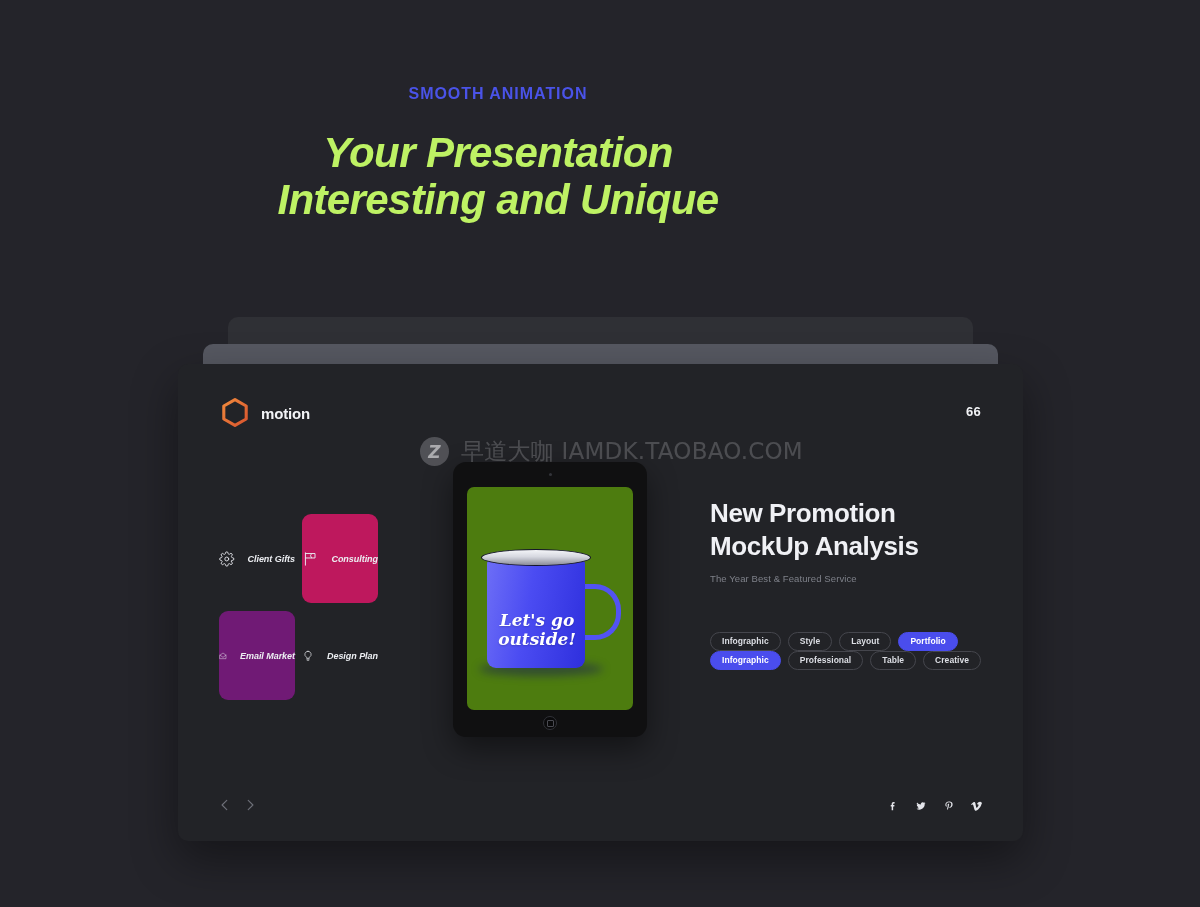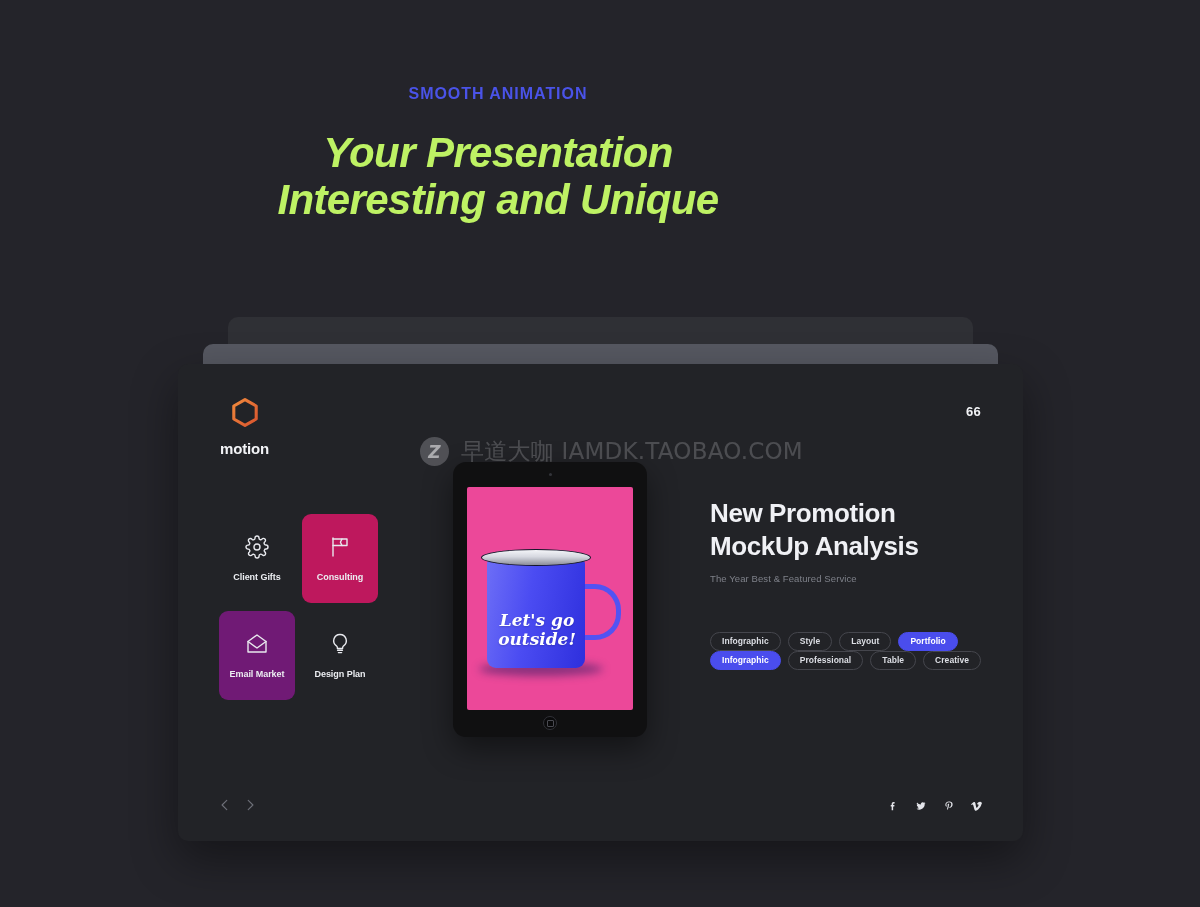--- a/index.html
+++ b/index.html
@@ -84,21 +84,20 @@
     top: 33px;
     right: 42px;
     height: 32px;
   }
 
   .brand {
     display: flex;
     align-items: center;
     gap: 11px;
     float: left;
-    flex-direction: column;
   }
 
   .brand-mark { width: 30px; height: 32px; display: block; }
 
   .brand-name {
     font-size: 15px;
     font-weight: bold;
     color: #f2f3f6;
     letter-spacing: -0.01em;
   }
@@ -121,25 +120,25 @@
   }
 
   .tile-row { display: flex; gap: 7px; }
   .tile-row + .tile-row { margin-top: 8px; }
 
   .tile {
     width: 76px;
     height: 89px;
     border-radius: 9px;
     display: flex;
-    flex-direction: column;
     align-items: center;
     justify-content: center;
     gap: 13px;
     background: transparent;
+    font-style: italic;
   }
   .tile.shade  { background: #be185d; }
   .tile.active { background: #701a75; }
 
   .tile-icon { width: 24px; height: 24px; display: block; color: #e8e9ee; }
   .tile-icon svg { width: 100%; height: 100%; display: block; }
 
   .tile-label {
     font-size: 9px;
     font-weight: bold;
@@ -182,22 +181,22 @@
     position: absolute;
     left: 50%; top: 50%;
     width: 5px; height: 5px;
     margin: -3px 0 0 -3px;
     border: 1px solid #4a4b52;
     border-radius: 1px;
   }
   .device-screen {
     width: 100%;
     height: 100%;
-    background: #ec4899;
-    border-radius: 2px;
+    background: #4d7c0f;
+    border-radius: 7px;
     position: relative;
     overflow: hidden;
   }
 
   
   .mug-body {
     position: absolute;
     left: 20px;
     bottom: 42px;
     width: 98px;

